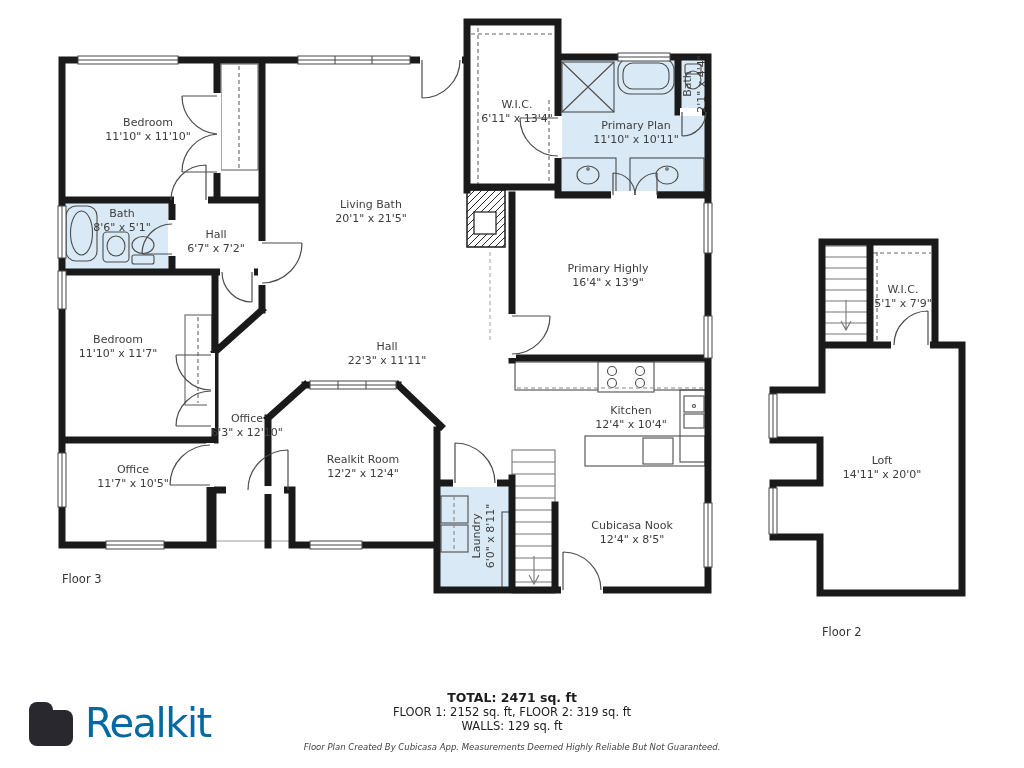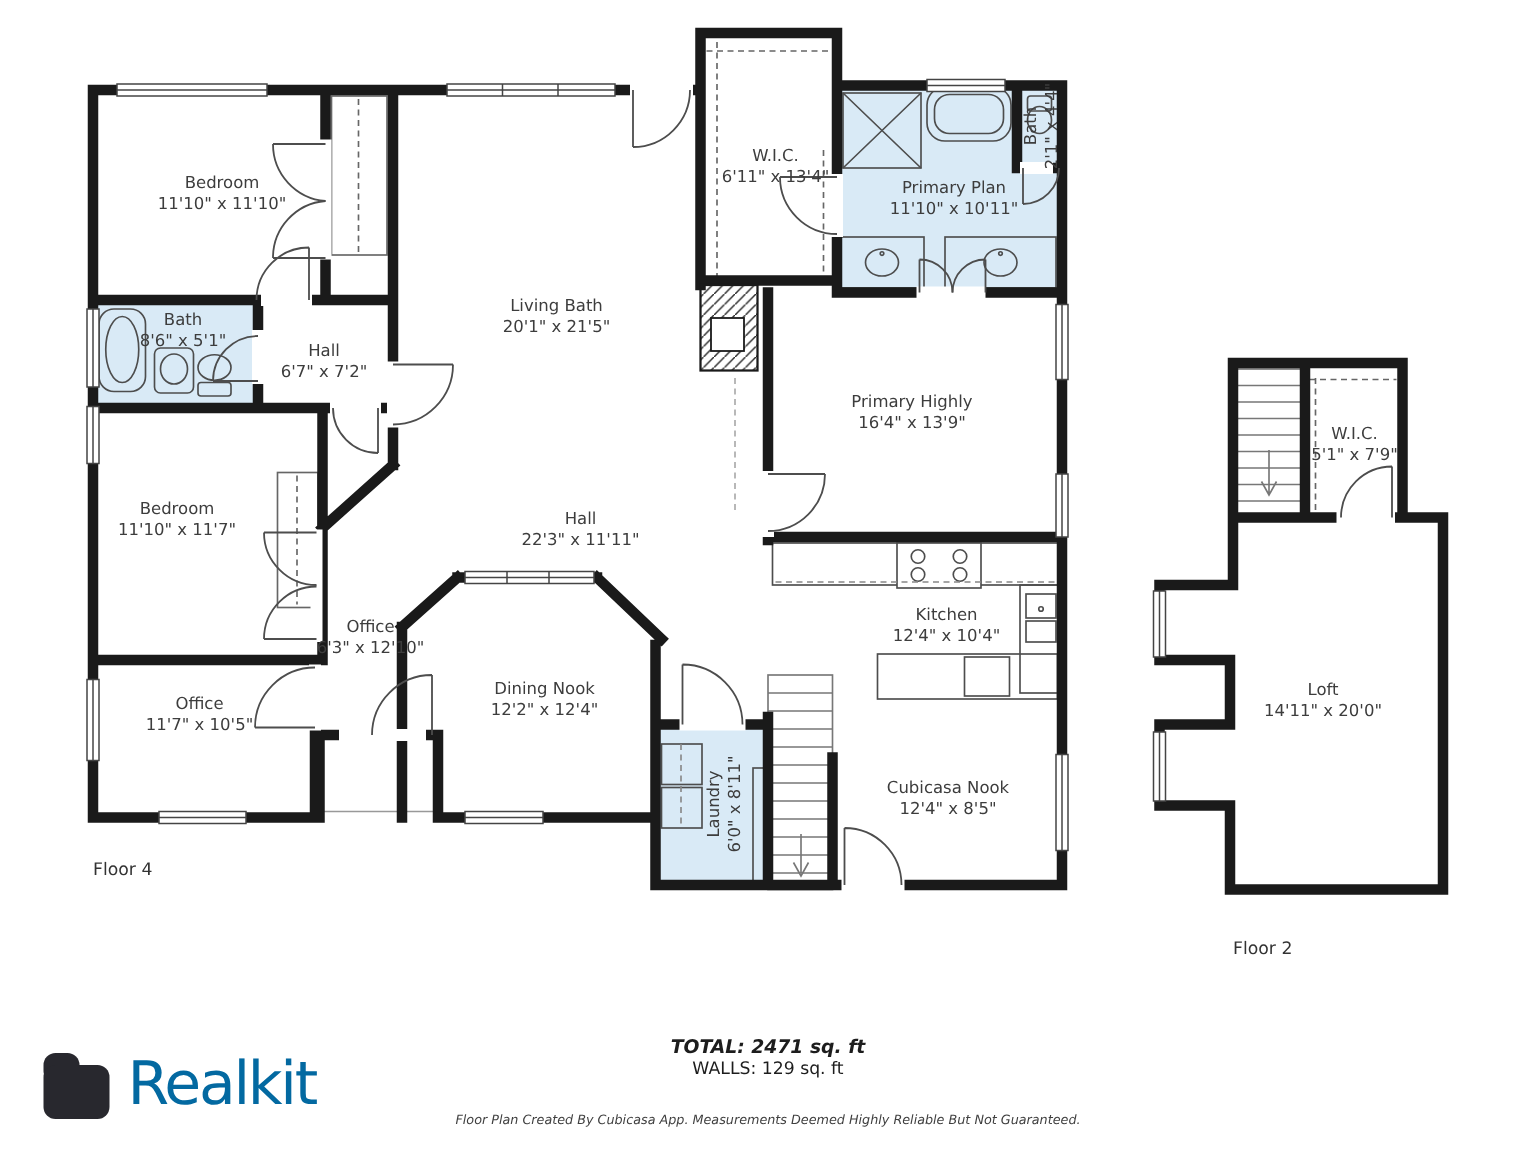--- a/index.html
+++ b/index.html
@@ -5,21 +5,21 @@
   html,body{margin:0;padding:0;background:#fff;}
   .stage{position:relative;width:1024px;height:768px;background:#fff;overflow:hidden;
          font-family:"DejaVu Sans","Liberation Sans",sans-serif;}
   svg.plan{position:absolute;left:0;top:0;}
   .labels{position:absolute;left:0;top:0;width:100%;height:100%;}
   .room-label{position:absolute;transform:translate(-50%,-50%);text-align:center;
               color:#3d3d3d;font-size:11px;line-height:13.5px;white-space:nowrap;}
   .room-label.vert{transform:translate(-50%,-50%) rotate(-90deg);}
   .floor-label{position:absolute;color:#333;font-size:11.5px;}
   .totals{position:absolute;left:0;width:100%;text-align:center;color:#1d1d1d;}
-  .totals .t1{font-weight:bold;font-size:12.5px;line-height:15px;font-style:italic;}
+  .totals .t1{font-weight:bold;font-size:12.5px;line-height:15px;}
   .totals .t2,.totals .t3{font-size:11.5px;line-height:14px;}
   .disclaimer{position:absolute;left:0;width:100%;text-align:center;color:#3f3f3f;font-size:8.5px;font-style:italic;}
   .brand{position:absolute;left:28px;top:699px;display:flex;align-items:center;gap:11px;}
   .brand .word{font-size:40px;font-weight:400;letter-spacing:-1.5px;color:#0369a1;}
 </style>
 </head>
 <body>
 
 <div class="stage">
 
@@ -304,45 +304,46 @@
     </div>
     <div class="room-label" style="left:387px;top:353px">
       <div>Hall</div>
         <div>22'3" x 11'11"</div>
     </div>
     <div class="room-label" style="left:631px;top:417px">
       <div>Kitchen</div>
         <div>12'4" x 10'4"</div>
     </div>
     <div class="room-label" style="left:363px;top:466px">
-      <div>Dining Nook</div>
+      <div>Realkit Room</div>
         <div>12'2" x 12'4"</div>
     </div>
     <div class="room-label vert" style="left:483px;top:536px">
       <div>Laundry</div>
         <div>6'0" x 8'11"</div>
     </div>
     <div class="room-label" style="left:632px;top:532px">
       <div>Cubicasa Nook</div>
         <div>12'4" x 8'5"</div>
     </div>
     <div class="room-label" style="left:903px;top:296px">
       <div>W.I.C.</div>
         <div>5'1" x 7'9"</div>
     </div>
     <div class="room-label" style="left:882px;top:467px">
       <div>Loft</div>
         <div>14'11" x 20'0"</div>
     </div>
-    <div class="floor-label" style="left:62px;top:572px">Floor 4</div>
+    <div class="floor-label" style="left:62px;top:572px">Floor 3</div>
     <div class="floor-label" style="left:822px;top:625px">Floor 2</div>
   </div>
 
   <div class="totals" style="top:690px">
     <div class="t1">TOTAL: 2471 sq. ft</div>
+    <div class="t2">FLOOR 1: 2152 sq. ft, FLOOR 2: 319 sq. ft</div>
     <div class="t3">WALLS: 129 sq. ft</div>
   </div>
   <div class="disclaimer" style="top:742px">Floor Plan Created By Cubicasa App. Measurements Deemed Highly Reliable But Not Guaranteed.</div>
 
   <div class="brand">
     <svg width="46" height="48" viewBox="0 0 46 48">
       <rect x="1" y="3" width="24" height="20" rx="8" fill="#28282e"></rect>
       <rect x="1" y="11" width="44" height="36" rx="8" fill="#28282e"></rect>
     </svg>
     <span class="word">Realkit</span>

